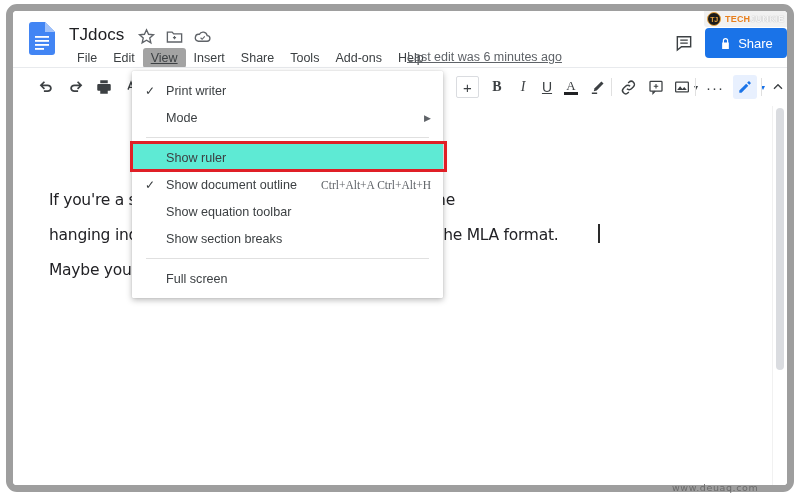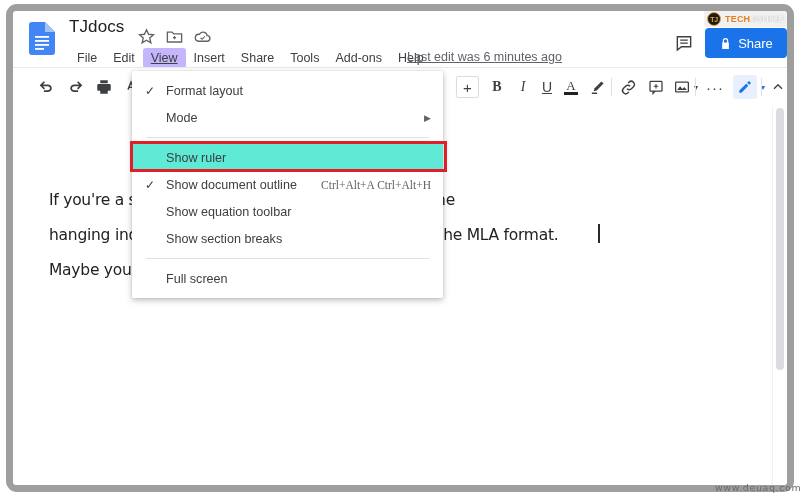--- a/index.html
+++ b/index.html
@@ -55,21 +55,21 @@
     width: 774px; height: 56px;
     background: #ffffff;
   }
   #docs-icon {
     position: absolute;
     left: 16px; top: 11px;
     width: 26px; height: 33px;
   }
   #doc-title {
     position: absolute;
-    left: 56px; top: 6px;
+    left: 56px; top: 14px;
     font-size: 17px;
     color: #202124;
     letter-spacing: .1px;
     white-space: nowrap;
   }
   .title-icon {
     position: absolute;
     top: 16px;
     width: 19px; height: 19px;
     color: #5f6368;
@@ -88,21 +88,21 @@
   }
   .menu-item {
     font-size: 12.5px;
     color: #3c4043;
     padding: 3px 8px;
     border-radius: 3px;
     white-space: nowrap;
     cursor: default;
   }
   .menu-item.active {
-    background: #c4b5fd;
+    background: #a3a3a3;
     text-decoration: underline;
   }
   #last-edit {
     position: absolute;
     left: 394px; top: 39px;
     font-size: 12.5px;
     color: #5f6368;
     text-decoration: underline;
     white-space: nowrap;
   }
@@ -344,21 +344,21 @@
     width: 317px; height: 31px;
     border: 3px solid #e01f26;
     box-sizing: border-box;
     z-index: 35;
     pointer-events: none;
   }
 
   
   #watermark {
     position: absolute;
-    left: 715px; top: 482px;
+    left: 672px; top: 482px;
     font-size: 9.5px;
     color: #6b6b6b;
     font-family: "DejaVu Sans", sans-serif;
     letter-spacing: .6px;
     z-index: 60;
   }
 </style>
 </head>
 <body>
 
@@ -524,21 +524,21 @@
 
         <div id="scroll-track">
           <div id="scroll-thumb"></div>
         </div>
       </div>
 
       <div id="view-menu">
 
         <div class="mi">
           <span class="check">✓</span>
-          <span>Format layout</span>
+          <span>Print writer</span>
         </div>
 
         <div class="mi">
           <span>Mode</span>
           <span class="submenu-arrow">▶</span>
         </div>
 
         <div class="mi-sep"></div>
 
         <div class="mi highlight">

